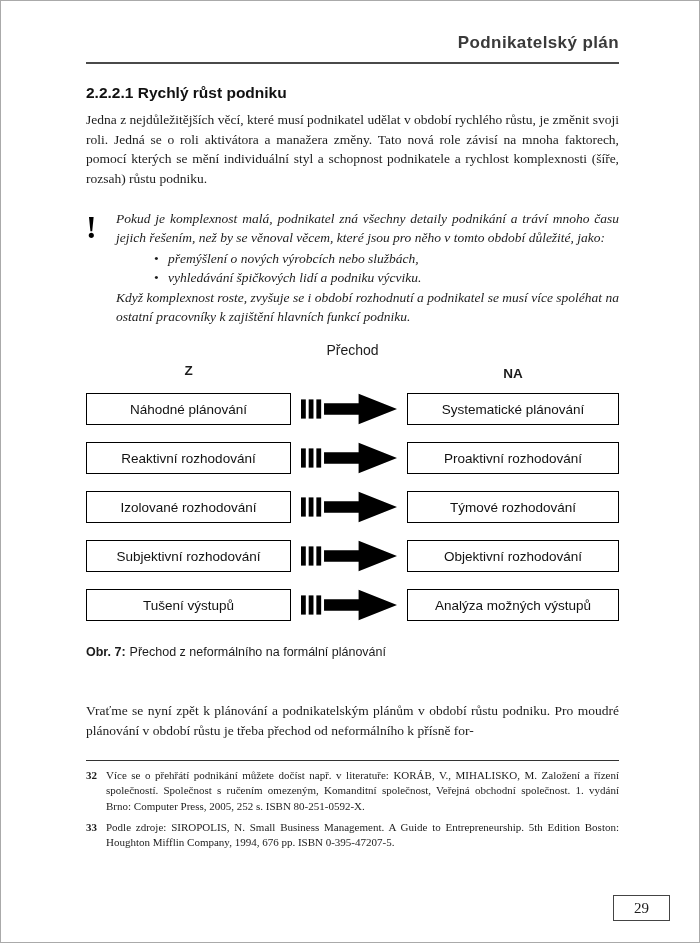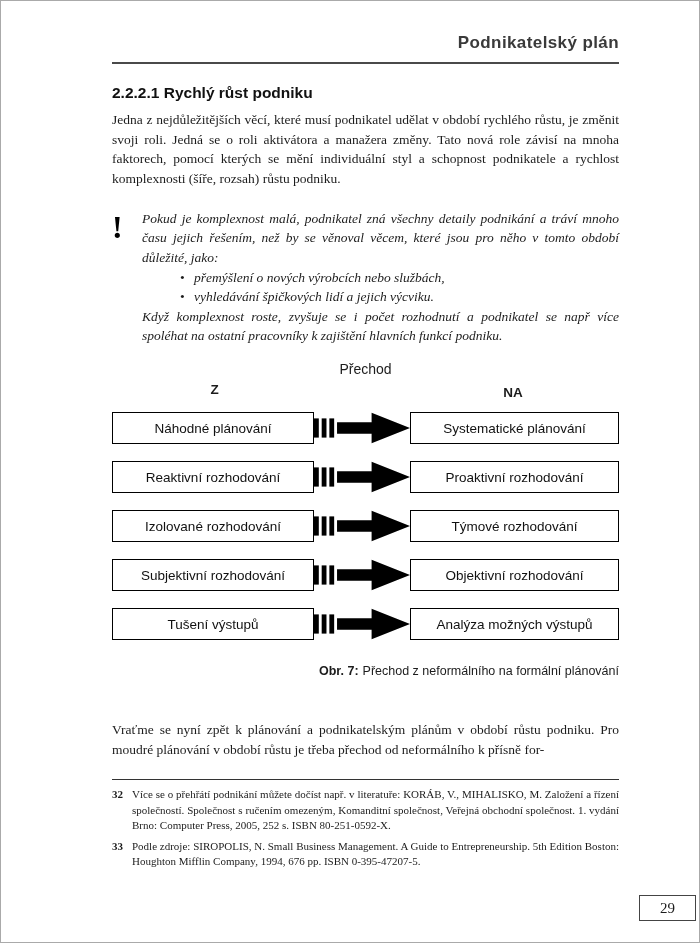--- a/index.html
+++ b/index.html
@@ -9,21 +9,21 @@
     font-family:"Liberation Serif", serif;
     color:#1c1c1c;
     position:relative;
     overflow:hidden;
   }
   .page {
     position:absolute; inset:0;
     border:1px solid #aaaaaa;
     background:#ffffff;
   }
-  .content { padding:0 80px 0 85px;margin-left:26px; }
+  .content { padding:0 80px 0 85px; }
 
   
   .header {
     padding-top:32px;
     padding-bottom:9px;
     border-bottom:2px solid #4a4a4a;
     text-align:right;
   }
   .header-title {
     font-family:"Liberation Sans", sans-serif;
@@ -102,21 +102,20 @@
   .dbox.left { width:205px; }
   .dbox.right { width:212px; }
   .arrow-wrap { flex:1; display:flex; align-items:center; justify-content:center; }
   .arrow-wrap svg { width:96px; height:36px; display:block; }
   .arrow-fill { fill:#000; }
 
   .caption {
     margin-top:22px;
     font-family:"Liberation Sans", sans-serif;
     font-size:12.5px;
-    text-align:right;
   }
   .caption-label { font-weight:bold; margin-right:4px; }
 
   .closing { margin-top:42px; }
 
   
   .footnotes {
     margin-top:20px;
     border-top:1px solid #333;
     padding-top:7px;
@@ -128,21 +127,21 @@
     padding-left:20px;
     margin-bottom:6px;
   }
   .fn-num {
     display:inline-block; width:20px; margin-left:-20px;
     font-weight:bold;
   }
 
   .page-number-box {
     position:absolute;
-    right:3px; bottom:21px;
+    right:29px; bottom:21px;
     width:57px; height:26px;
     border:1px solid #444;
     display:flex; align-items:center; justify-content:center;
     font-family:"Liberation Serif", serif;
     font-size:15px;
     background:#fff;
   }
 </style>
 </head>
 <body>
@@ -158,23 +157,23 @@
     <h2 class="section-heading">2.2.2.1 Rychlý růst podniku</h2>
 
     <p class="body-text section-paragraph">Jedna z nejdůležitějších věcí, které musí podnikatel udělat v období rychlého růstu, je změnit svoji roli. Jedná se o roli aktivátora a manažera změny. Tato nová role závisí na mnoha faktorech, pomocí kterých se mění individuální styl a schopnost podnikatele a rychlost komplexnosti (šíře, rozsah) růstu podniku.</p>
 
     <div class="note">
       <div class="note-icon">!</div>
       <div class="note-body">
         <p class="note-text">Pokud je komplexnost malá, podnikatel zná všechny detaily podnikání a tráví mnoho času jejich řešením, než by se věnoval věcem, které jsou pro něho v tomto období důležité, jako:</p>
         <ul class="note-list">
           <li class="note-item"><span class="bullet">•</span><span>přemýšlení o nových výrobcích nebo službách,</span></li>
-          <li class="note-item"><span class="bullet">•</span><span>vyhledávání špičkových lidí a jejich výcviku.</span></li>
+          <li class="note-item"><span class="bullet">•</span><span>vyhledávání špičkových lidí a podniku výcviku.</span></li>
         </ul>
-        <p class="note-text">Když komplexnost roste, zvyšuje se i počet rozhodnutí a podnikatel se např více spoléhat na ostatní pracovníky k zajištění hlavních funkcí podniku.</p>
+        <p class="note-text">Když komplexnost roste, zvyšuje se i období rozhodnutí a podnikatel se musí více spoléhat na ostatní pracovníky k zajištění hlavních funkcí podniku.</p>
       </div>
     </div>
 
     <div class="diagram">
       <div class="diagram-header">
         <div class="col-title">Přechod</div>
         <div class="col-z">Z</div>
         <div class="col-na">NA</div>
       </div>
 

